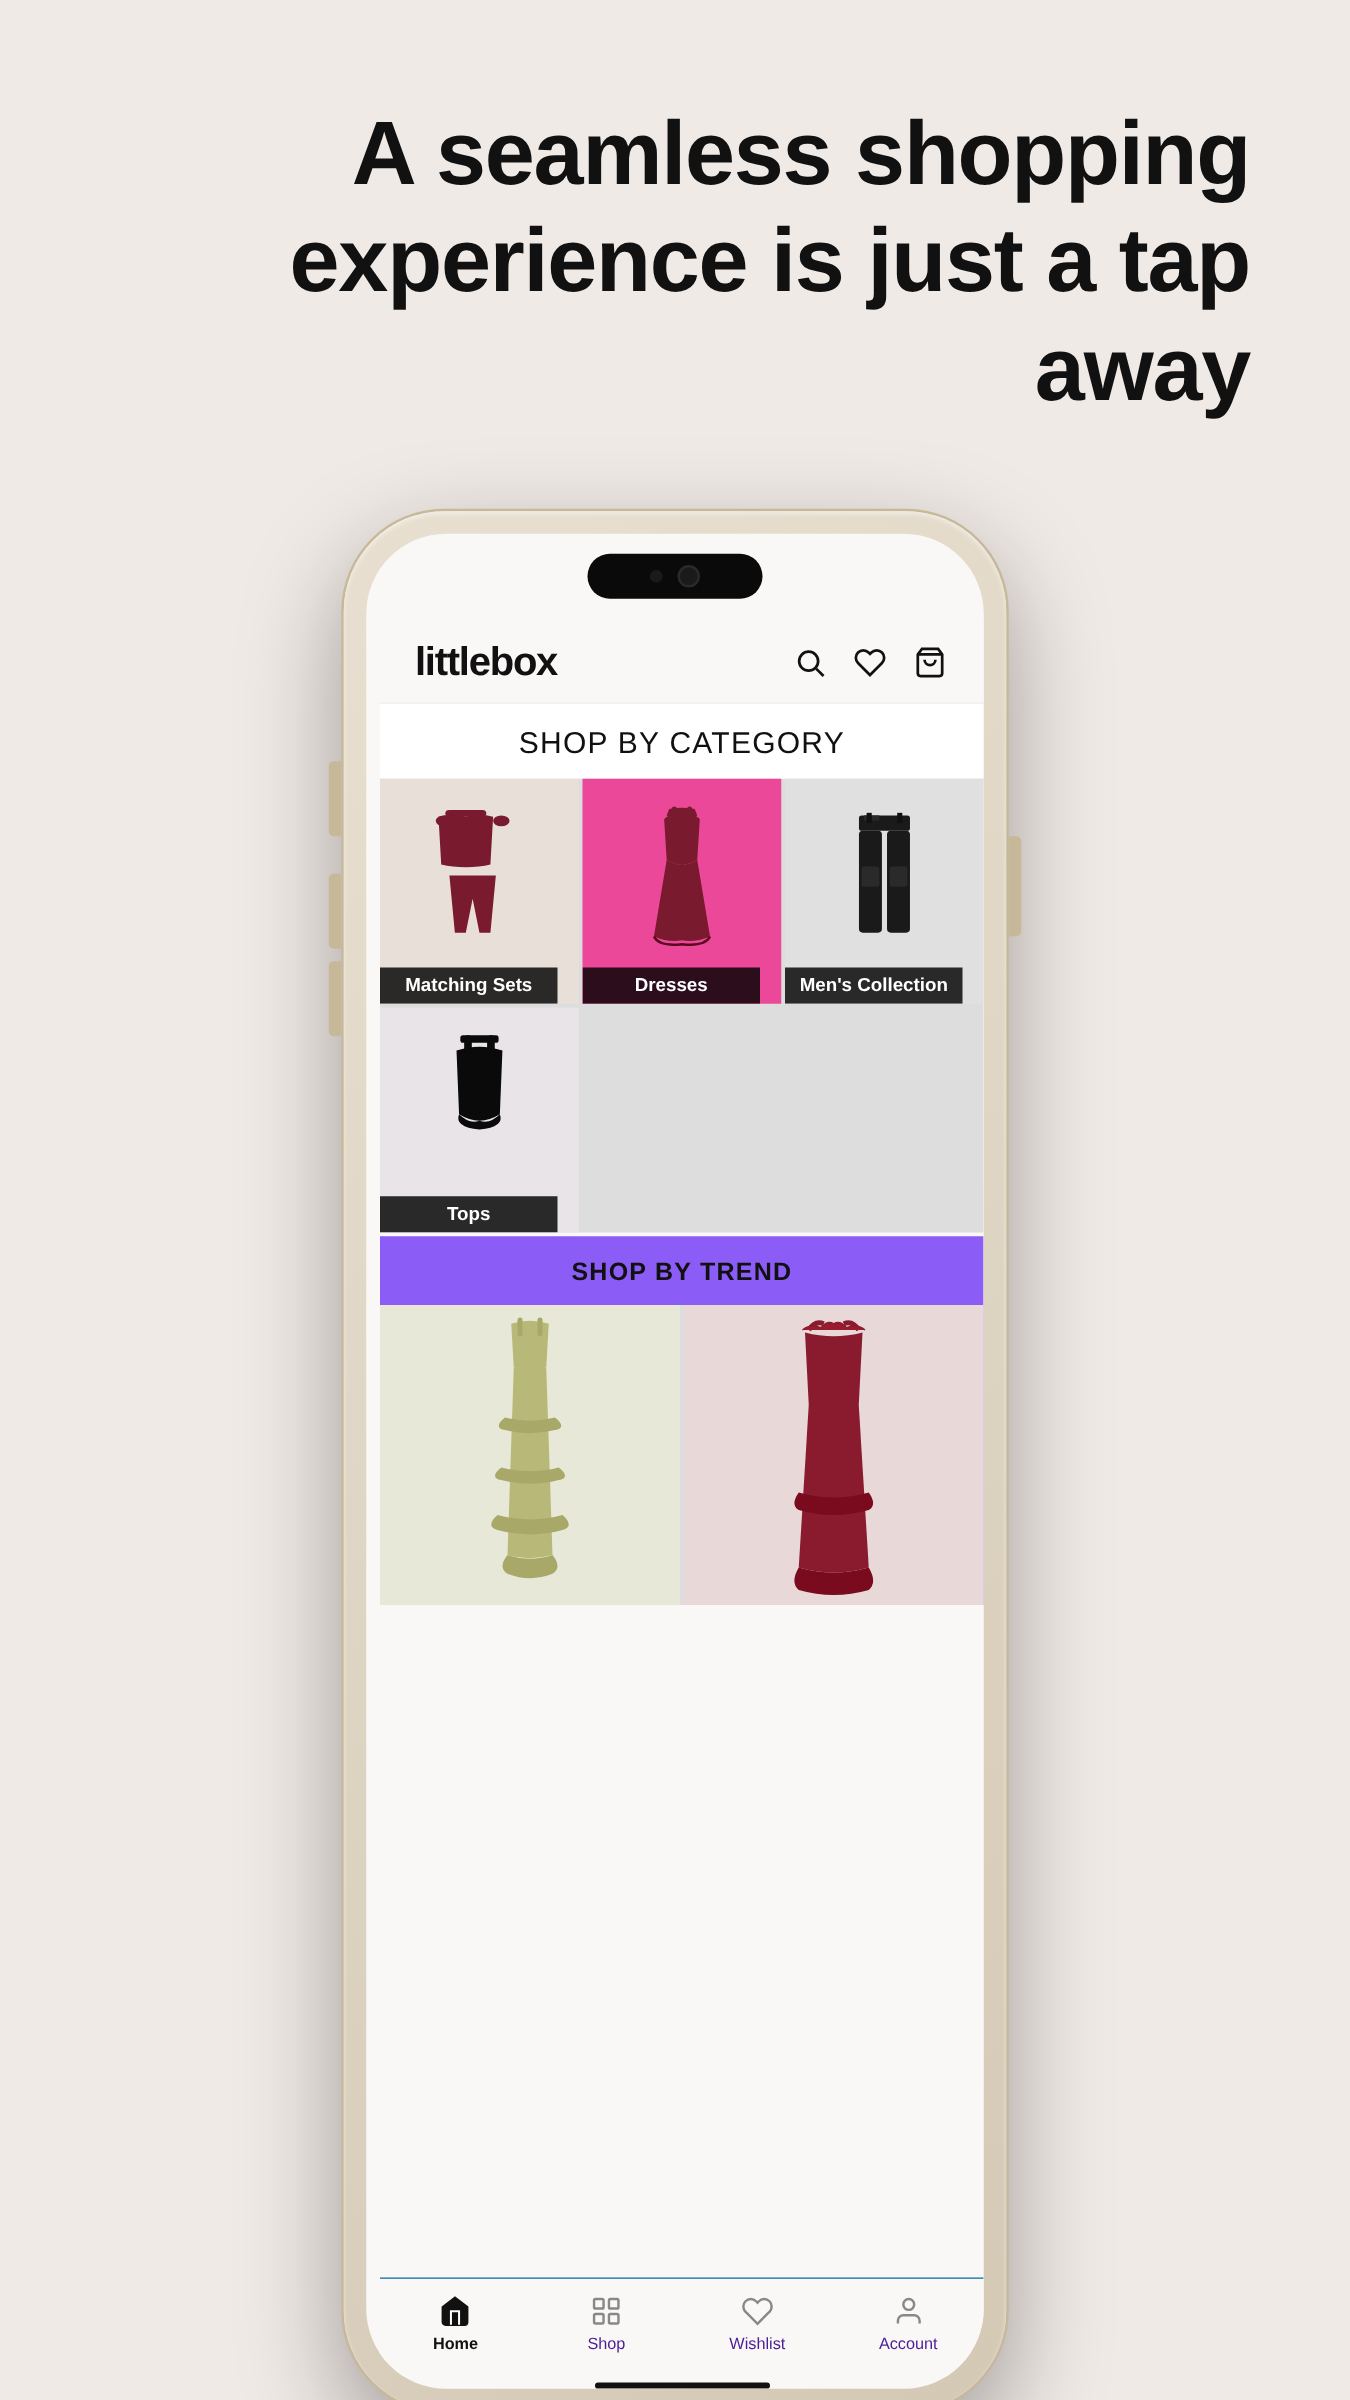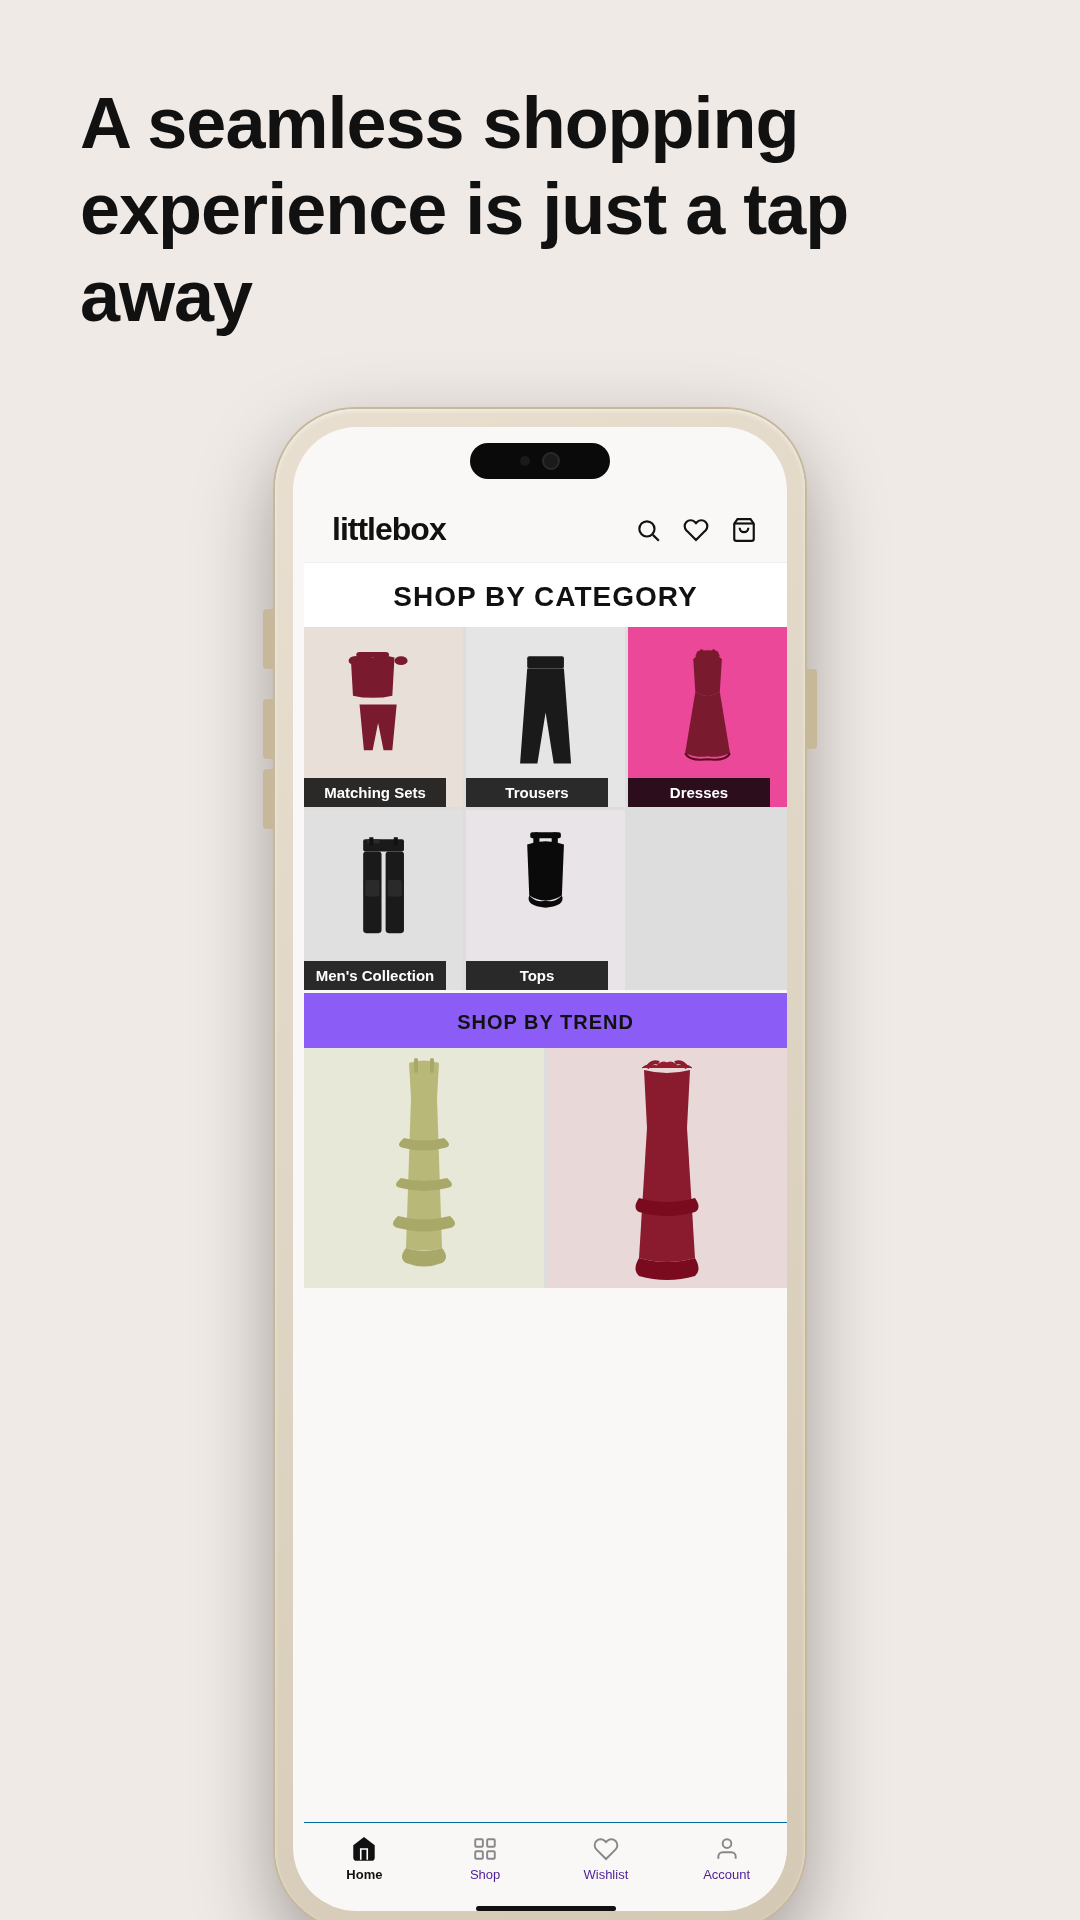--- a/index.html
+++ b/index.html
@@ -12,21 +12,21 @@
       font-family: -apple-system, BlinkMacSystemFont, 'Helvetica Neue', Arial, sans-serif;
       display: flex;
       flex-direction: column;
       align-items: center;
       justify-content: flex-start;
       overflow: hidden;
     }
 
     .page-headline {
       margin-top: 80px;
-      text-align: left;
+      text-align: right;
       font-size: 72px;
       font-weight: 800;
       color: #111;
       line-height: 1.2;
       padding: 0 80px;
       letter-spacing: -1px;
     }
 
     .phone-wrapper {
       margin-top: 70px;
@@ -161,22 +161,22 @@
     
     .screen-main {
       flex: 1;
       overflow-y: auto;
       overflow-x: hidden;
     }
 
     
     .section-title {
       text-align: center;
-      font-size: 28px;
-      font-weight: 700;
+      font-size: 24px;
+      font-weight: 400;
       color: #111;
       letter-spacing: 1px;
       padding: 18px 0 14px;
       background: #fff;
     }
 
     .category-grid {
       display: grid;
       grid-template-columns: 1fr 1fr 1fr;
       gap: 3px;
@@ -383,30 +383,20 @@
 
                   <ellipse cx="34" cy="18" rx="6" ry="4" fill="#7a1a2e"></ellipse>
                   <ellipse cx="76" cy="18" rx="6" ry="4" fill="#7a1a2e"></ellipse>
 
                   <path d="M38 58 L42 100 L50 100 L55 75 L60 100 L68 100 L72 58 Z" fill="#7a1a2e"></path>
                 </svg>
               </div>
               <div class="category-label">Matching Sets</div>
             </div>
 
-            <div class="category-cell cat-trousers">
-              <div class="clothing-illustration">
-                <svg class="svg-clothing" viewBox="0 0 120 150">
-
-                  <rect x="42" y="15" width="36" height="12" rx="2" fill="#1a1a1a"></rect>
-                  <path d="M42 27 L35 120 L52 120 L60 70 L68 120 L85 120 L78 27 Z" fill="#1a1a1a"></path>
-                </svg>
-              </div>
-              <div class="category-label">Trousers</div>
-            </div>
 
             <div class="category-cell cat-dresses">
               <div class="clothing-illustration">
                 <svg class="svg-clothing" viewBox="0 0 120 150">
 
                   <path d="M50 10 Q60 8 70 10 L72 15 Q68 18 60 18 Q52 18 48 15 Z" fill="#7a1a2e"></path>
                   <rect x="52" y="8" width="4" height="8" rx="2" fill="#7a1a2e"></rect>
                   <rect x="64" y="8" width="4" height="8" rx="2" fill="#7a1a2e"></rect>
                   <path d="M46 18 Q48 15 52 15 L68 15 Q72 15 74 18 L72 50 Q64 54 60 54 Q56 54 48 50 Z" fill="#7a1a2e"></path>
 

